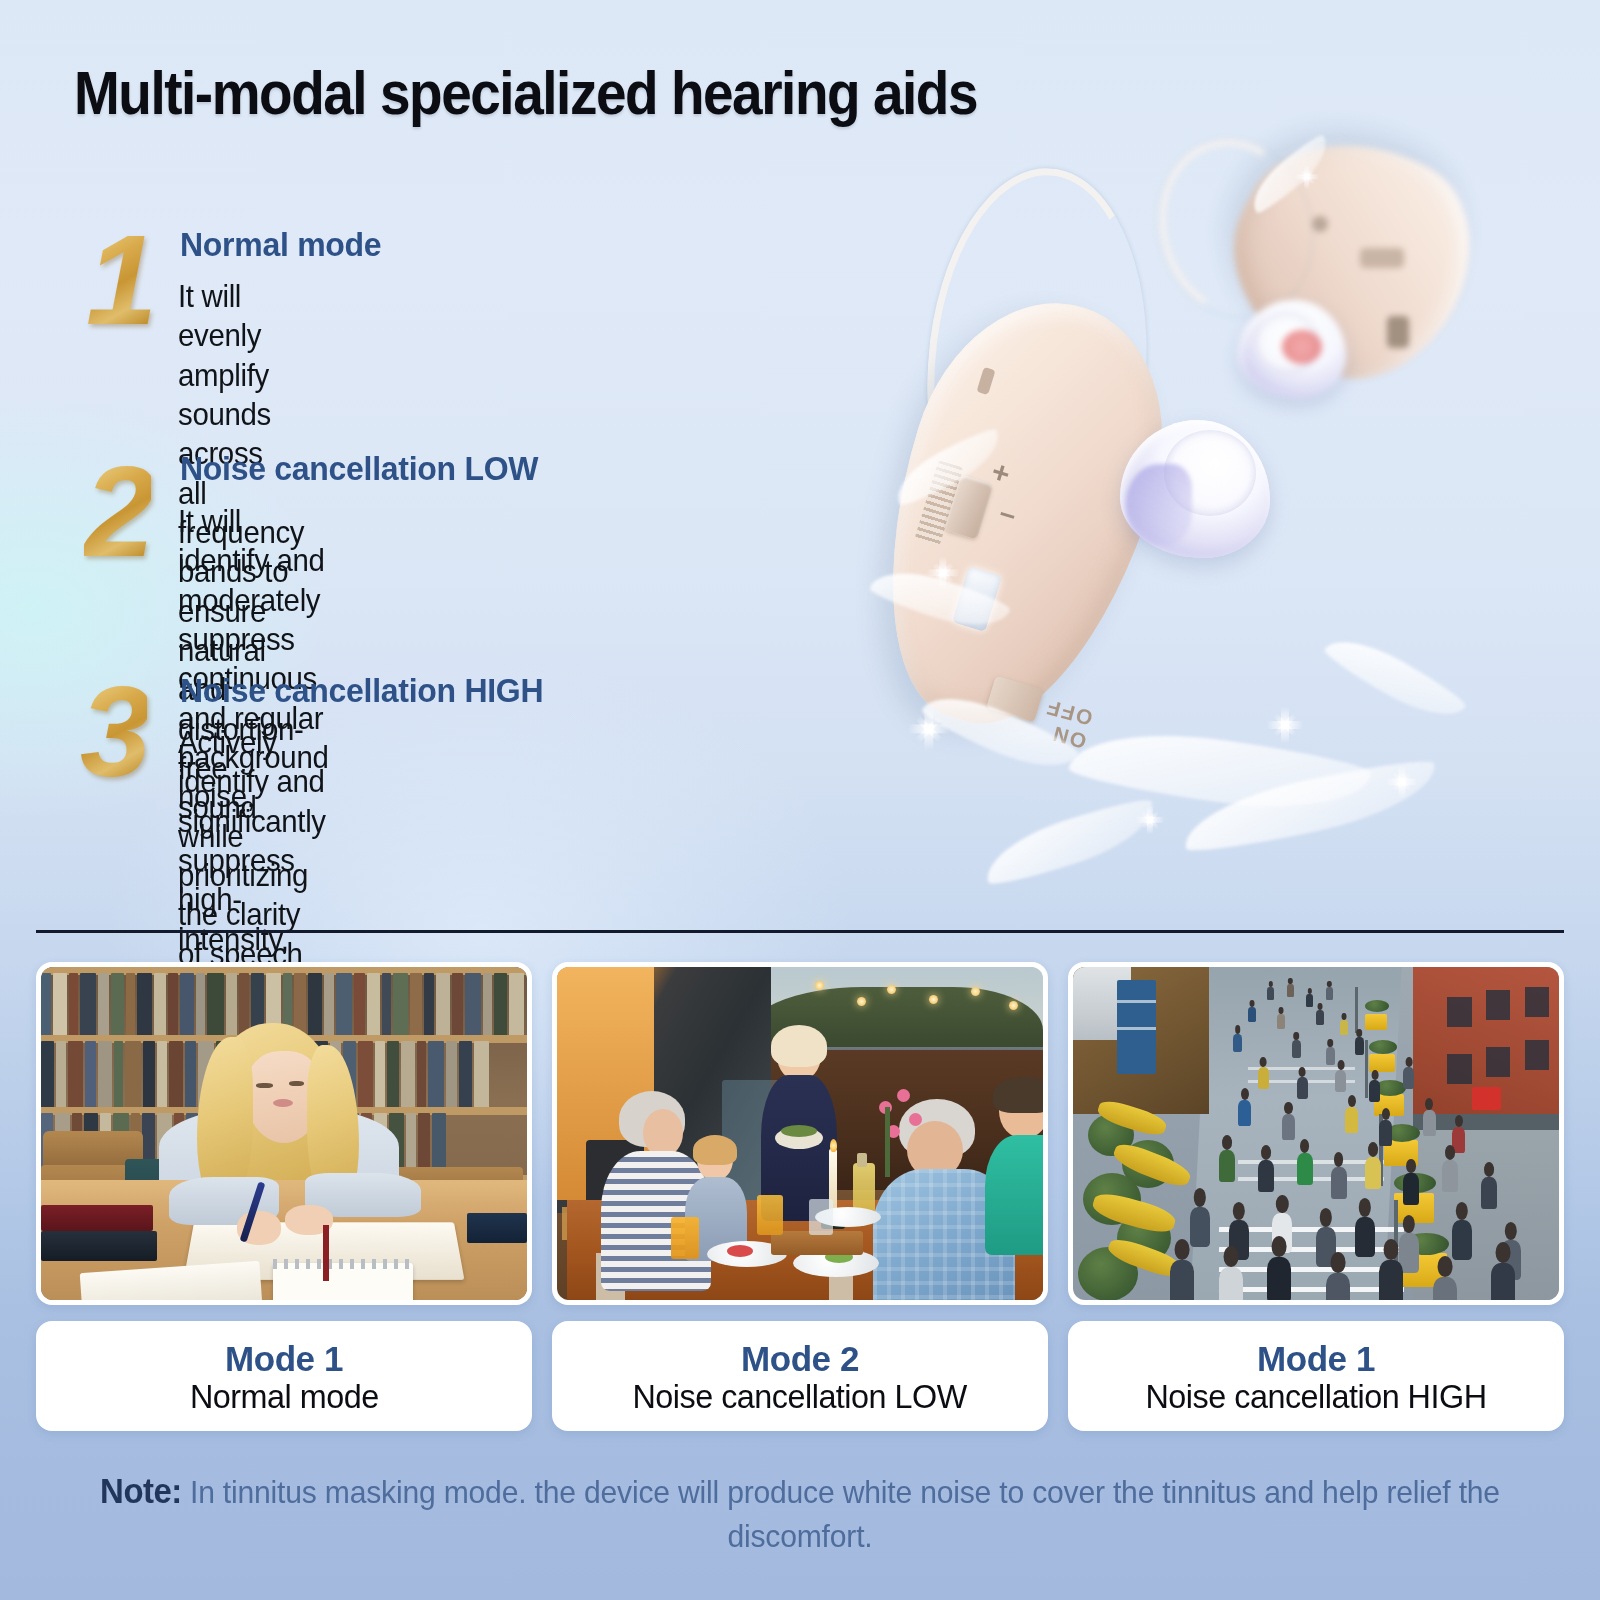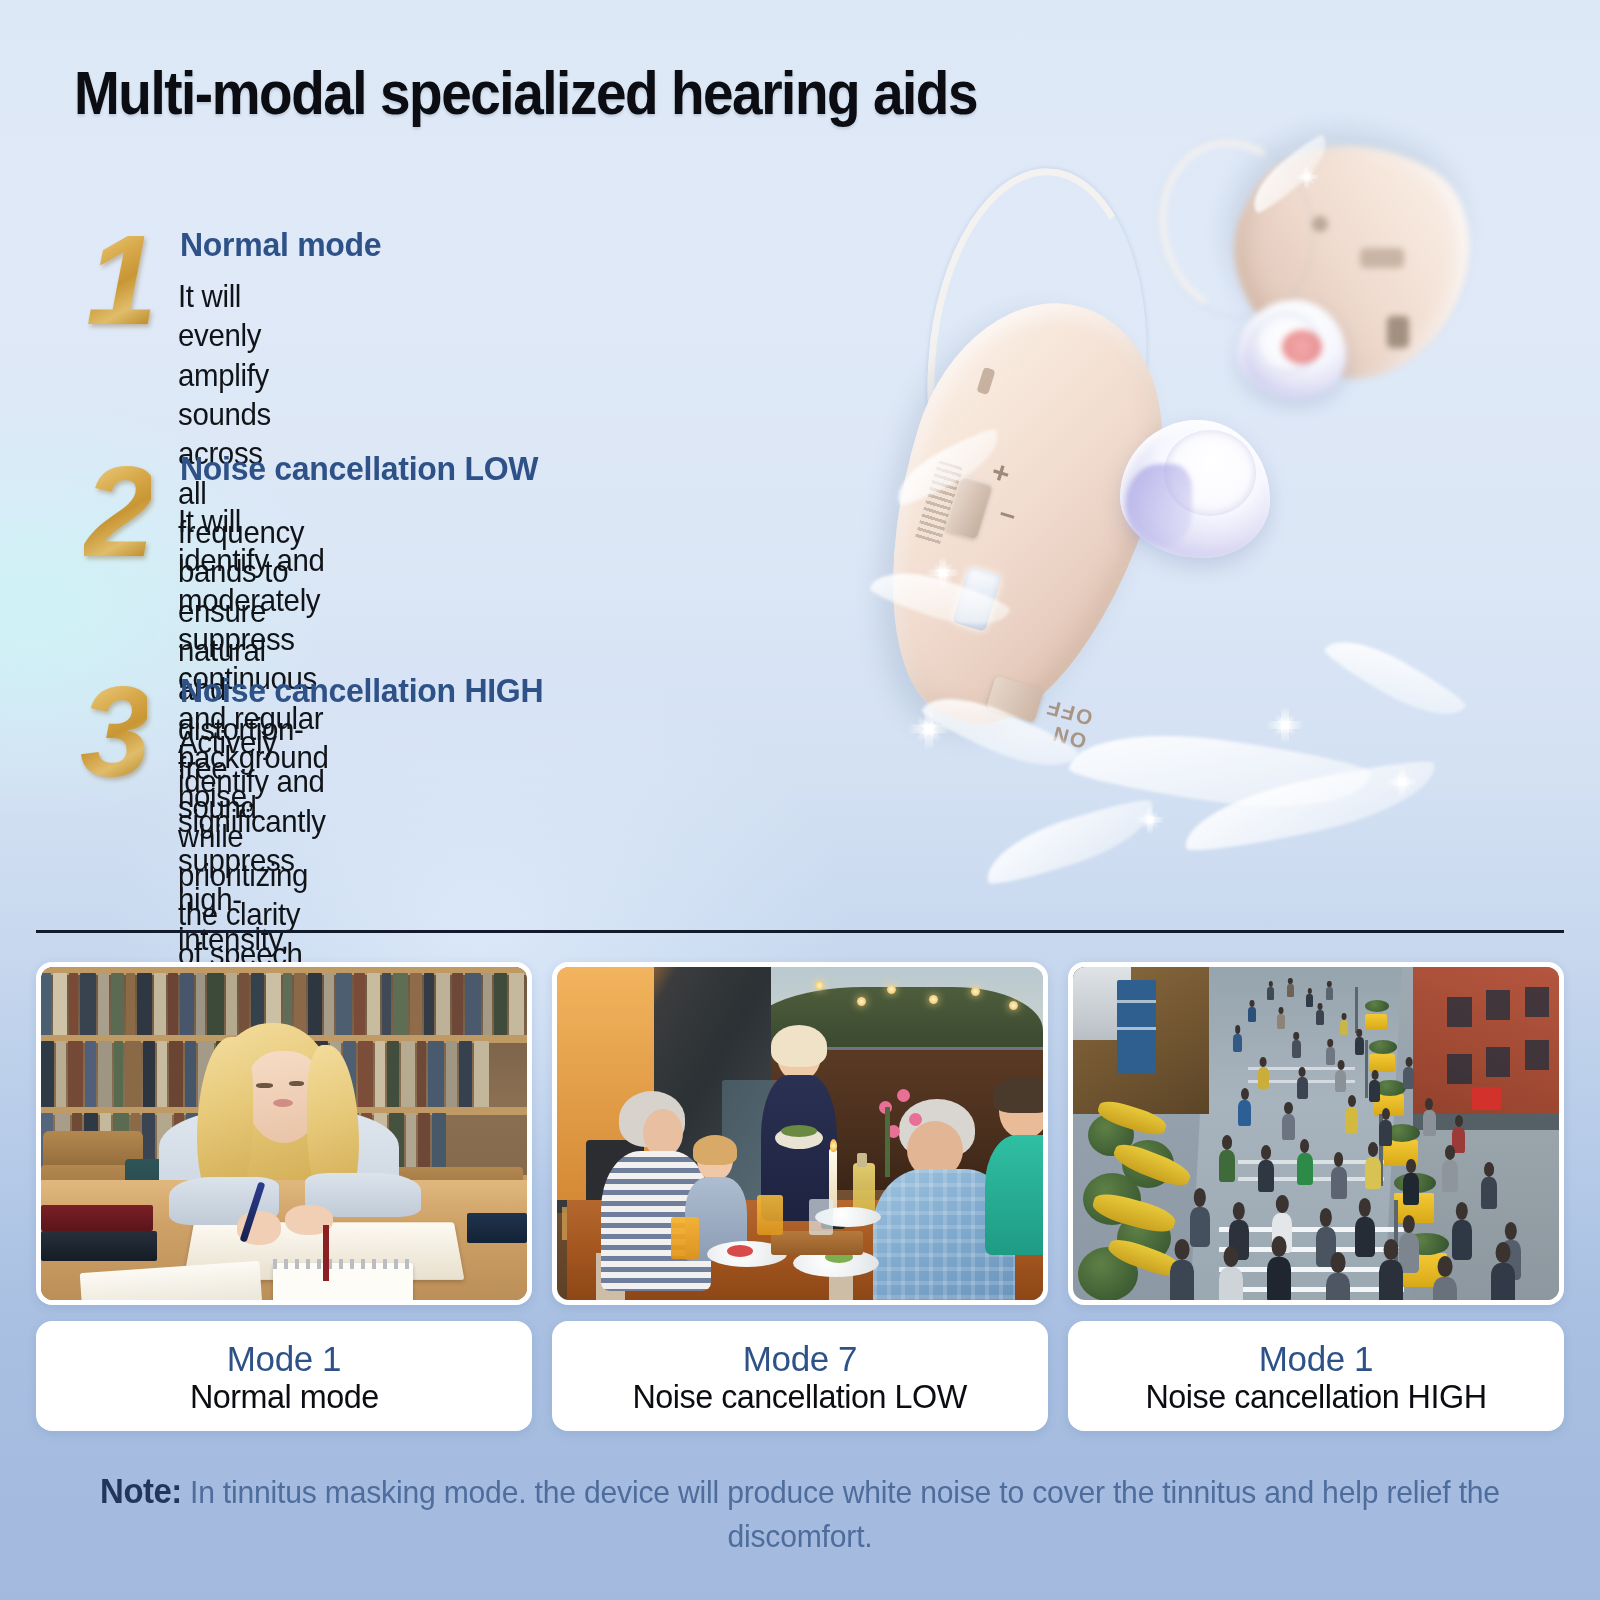--- a/index.html
+++ b/index.html
@@ -215,21 +215,21 @@
     height: 110px;
     border-radius: 16px;
     background: #fff;
     box-shadow: 0 3px 10px rgba(60,90,140,0.14);
     display: flex;
     flex-direction: column;
     align-items: center;
     justify-content: center;
     padding-top: 4px;
   }
-  .mode-title { font-size: 35px; font-weight: 400; color: #2e5288; letter-spacing: -0.4px; line-height: 1.12; }
+  .mode-title { font-size: 35px; font-weight: 700; color: #2e5288; letter-spacing: -0.4px; line-height: 1.12; }
   .mode-sub { font-size: 33px; color: #0b0d12; letter-spacing: -0.5px; line-height: 1.18; transform: scaleX(0.98); }
 
   
   #note {
     position: absolute;
     left: 0; top: 1468px;
     width: 1600px;
     text-align: center;
     font-size: 32px;
     line-height: 1.33;
@@ -647,21 +647,21 @@
           <div class="din-plate" style="left:258px; top:240px; width:66px; height:20px;"></div>
           <div style="position:absolute; left:170px; top:278px; width:26px; height:12px; border-radius:50%; background:#d94a4a;"></div>
           <div style="position:absolute; left:268px; top:284px; width:28px; height:12px; border-radius:50%; background:#7fae4e;"></div>
           <div style="position:absolute; left:214px; top:264px; width:92px; height:24px; background:linear-gradient(180deg,#b57a3d,#945c28); border-radius:3px;"></div>
           <div style="position:absolute; left:114px; top:250px; width:28px; height:42px; border-radius:3px; background:linear-gradient(180deg,rgba(248,178,44,.92),rgba(226,146,22,.92));"></div>
           <div style="position:absolute; left:200px; top:228px; width:26px; height:40px; border-radius:3px; background:linear-gradient(180deg,rgba(248,190,60,.88),rgba(220,150,30,.9));"></div>
           <div style="position:absolute; left:252px; top:232px; width:24px; height:36px; border-radius:3px; background:rgba(230,238,242,.65);"></div>
         </div>
       </div>
       <div class="caption-card">
-        <div class="mode-title">Mode 7</div>
+        <div class="mode-title">Mode 2</div>
         <div class="mode-sub">Noise cancellation LOW</div>
       </div>
     </div>
 
     <div class="mode-col">
       <div class="photo-card">
         <div class="photo">
           <div class="sc st-bg"></div>
           <div class="st-road"></div>
 

